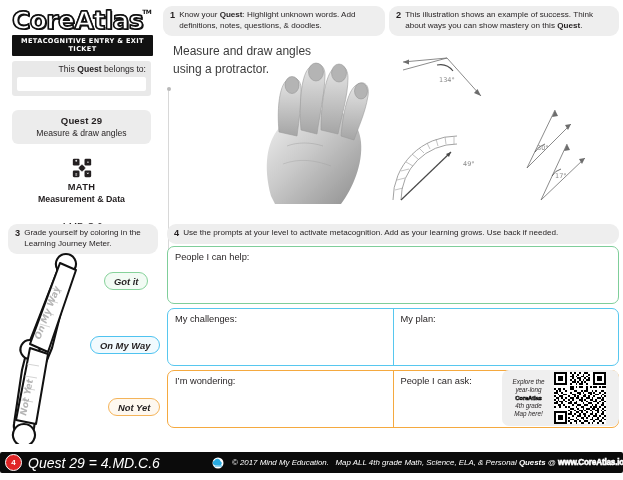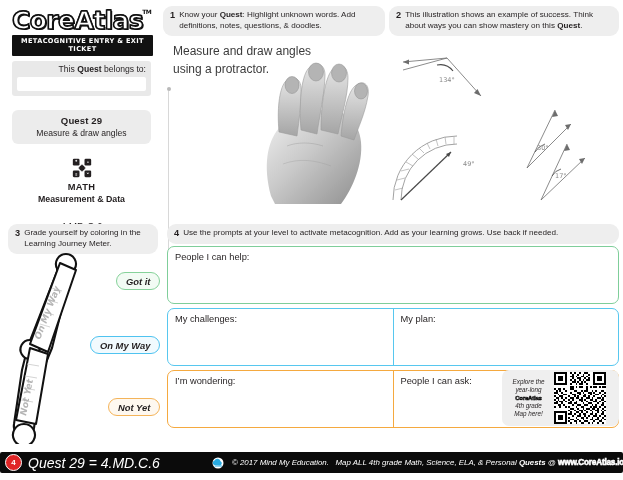--- a/index.html
+++ b/index.html
@@ -70,21 +70,21 @@
   .standard-code{font-size:10px;margin-top:18px;}
 
   
   .step3{position:absolute;left:8px;top:224px;width:150px;}
   .meterarea{position:absolute;left:0px;top:248px;width:163px;height:196px;}
   .badge{
     position:absolute;border-radius:11px;border:1.3px solid #000;
     font-size:9.4px;font-style:italic;font-weight:bold;
     padding:2.5px 9px;background:#fff;white-space:nowrap;
   }
-  .badge.got{left:116px;top:24px;border-color:#86d29a;background:#f2fbf4;}
+  .badge.got{left:104px;top:24px;border-color:#86d29a;background:#f2fbf4;}
   .badge.omw{left:90px;top:88px;border-color:#4fc3f0;background:#f1fafe;}
   .badge.not{left:108px;top:150px;border-color:#f4b45a;background:#fef8f0;}
 
   
   .panel1{position:absolute;left:163px;top:6px;width:222px;}
   .p1-sub{
     margin:7px 0 0 10px;font-size:12px;line-height:1.45;color:#3b3b3b;
   }
   .p1-bullet{
     position:absolute;left:4px;top:44px;width:4px;height:4px;

